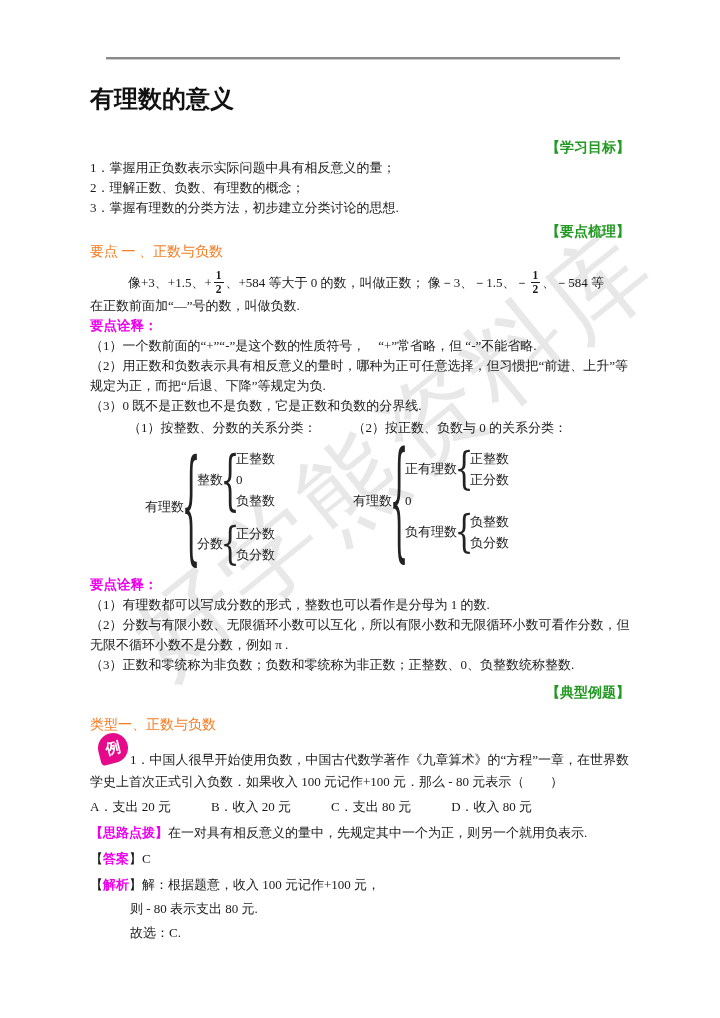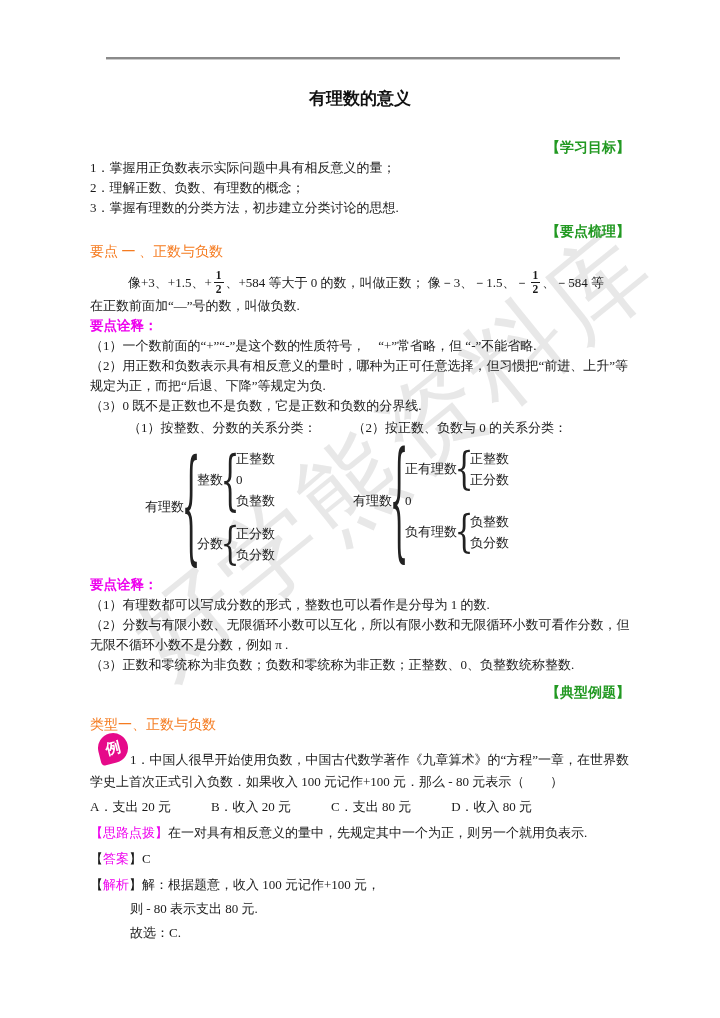--- a/index.html
+++ b/index.html
@@ -21,22 +21,22 @@
     font-size:100px;letter-spacing:6px;white-space:nowrap;
     color:#c9c9c9;opacity:.42;
     transform:rotate(-39deg);transform-origin:0 0;
     z-index:0;pointer-events:none;user-select:none;
   }
   .content{
     position:absolute;left:90px;top:0;width:540px;z-index:1;
     font-size:13px;line-height:20px;
   }
   .doc-title{
-    margin-top:86px;text-align:center;
-    font-size:17px;font-weight:bold;line-height:26px;color:#111;
+    margin-top:86px;
+    font-size:24px;font-weight:bold;line-height:26px;color:#111;
   }
   .h-green{color:#229922;font-weight:bold;font-size:14px;line-height:20px;margin-top:0;text-align:right;}
   .h-orange{color:#f57b20;font-weight:normal;font-size:14px;line-height:20px;}
   .h-magenta{color:#ee00ee;font-weight:bold;font-size:13.5px;line-height:20px;}
   .bodyline{line-height:20px;}
   .indent1{padding-left:38px;}
   .def-line1{white-space:nowrap;padding-left:38px;line-height:1.35;margin-top:7px;display:flex;align-items:center;}
   .frac{display:inline-flex;flex-direction:column;align-items:center;vertical-align:middle;
         font-size:11.5px;line-height:1.15;margin:0 2px;font-weight:bold;}
   .frac .den{border-top:1px solid #1a1a1a;padding:0 2px;}
@@ -65,21 +65,21 @@
     transform:rotate(-14deg);
     display:flex;align-items:center;justify-content:center;
     color:#ffffff;font-size:15px;font-weight:bold;z-index:2;
   }
   .qtext{text-indent:40px;line-height:22px;}
   .options{display:flex;margin-top:3px;line-height:22px;}
   .options span{margin-right:0;}
   .options .op{display:inline-block;}
   .options .op+.op{margin-left:40px;}
   .exline{margin-top:4px;line-height:22px;}
-  .lbl-magenta{color:#ee00ee;font-weight:normal;}
+  .lbl-magenta{color:#ee00ee;font-weight:bold;}
   .analysis-cont{padding-left:40px;margin-top:2px;line-height:22px;}
 </style>
 </head>
 <body>
 
 <div class="page">
 
   <div class="top-rule"></div>
 
   <div class="watermark">好学熊资料库</div>

